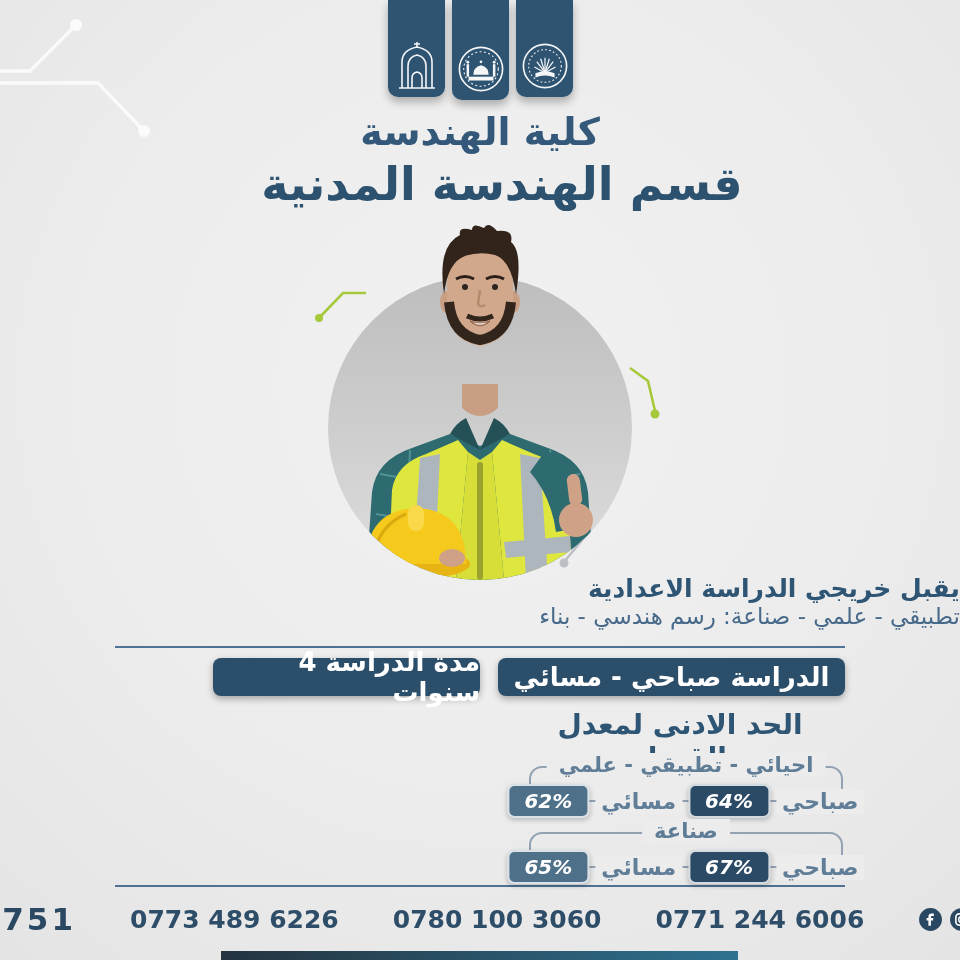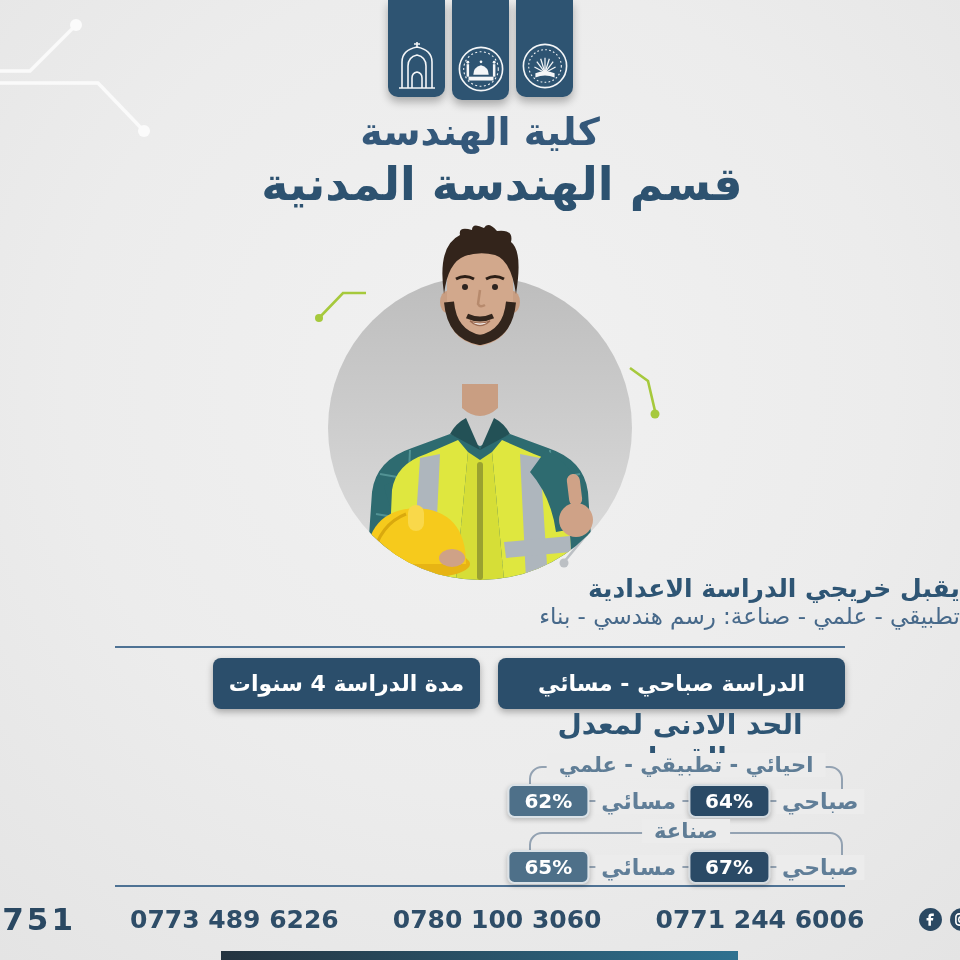--- a/index.html
+++ b/index.html
@@ -16,41 +16,41 @@
   .titles{position:absolute;top:110px;left:0;width:100%;text-align:center;z-index:2;}
   .college{font-size:38px;font-weight:600;color:#34587a;line-height:1.2;}
   .dept{font-size:46px;font-weight:700;color:#2d5270;line-height:1.25;padding-left:44px;}
   
   .elig{position:absolute;top:574px;left:0;width:100%;text-align:right;z-index:3;}
   .elig-title{font-size:25px;font-weight:700;color:#2e5574;}
   .elig-sub{font-size:23px;color:#47698a;margin-top:0;}
   .divider{position:absolute;left:115px;width:730px;height:2px;background:#4e7294;z-index:2;}
   
   .pills{position:absolute;top:658px;left:115px;width:730px;display:flex;gap:18px;z-index:3;}
-  .pill{background:#2b4e6b;color:#fff;font-size:22px;font-weight:700;height:51px;
+  .pill{background:#2b4e6b;color:#fff;font-size:26px;font-weight:700;height:38px;
     border-radius:8px;display:flex;align-items:center;justify-content:center;
     box-shadow:0 3px 7px rgba(0,0,0,.3);}
   .pill.schedule{width:347px;}
   .pill.duration{width:267px;}
   
   .admission{position:absolute;top:708px;right:113px;width:334px;height:180px;z-index:3;}
   .adm-title{position:absolute;top:0;width:100%;text-align:center;font-size:28px;
     font-weight:700;color:#2e5574;}
   .rate-group{position:absolute;left:16px;right:4px;height:36px;
     border:2px solid #93a2b2;border-radius:13px;}
   .rg1{top:58px;}
   .rg2{top:124px;}
   .rg-label{position:absolute;top:-15px;left:50%;transform:translateX(-50%);
     background:#ececec;padding:0 12px;color:#5f7d96;font-size:21px;font-weight:600;
     white-space:nowrap;}
   .rg-values{position:absolute;bottom:-18px;left:50%;transform:translateX(-50%);
     display:flex;align-items:center;gap:6px;white-space:nowrap;}
   .rg-word{background:#ececec;padding:0 6px;color:#607e98;font-size:22px;font-weight:600;}
   .badge{color:#fff;font-size:20px;font-weight:700;padding:3px 15px;border-radius:7px;
-    border:2px solid rgba(255,255,255,.8);box-shadow:0 2px 5px rgba(0,0,0,.22);}
+    border:2px solid rgba(255,255,255,.8);box-shadow:0 2px 5px rgba(0,0,0,.22);font-style:italic;}
   .badge.dark{background:#2a4a66;}
   .badge.mid{background:#4e7089;}
   
   .tuition{position:absolute;top:738px;left:113px;width:356px;z-index:3;}
   .tui-title{text-align:center;font-size:28px;font-weight:700;color:#2d5270;margin-bottom:13px;white-space:nowrap;}
   .t-row{display:flex;align-items:center;gap:8px;margin-bottom:7px;height:36px;}
   .t-label{flex:1;text-align:right;font-size:24px;color:#50738f;white-space:nowrap;}
   .t-value{width:150px;height:34px;border-radius:8px;border:2px solid rgba(255,255,255,.85);
     color:#fff;font-size:23px;font-weight:700;display:flex;align-items:center;
     justify-content:center;box-shadow:0 2px 5px rgba(0,0,0,.22);}

